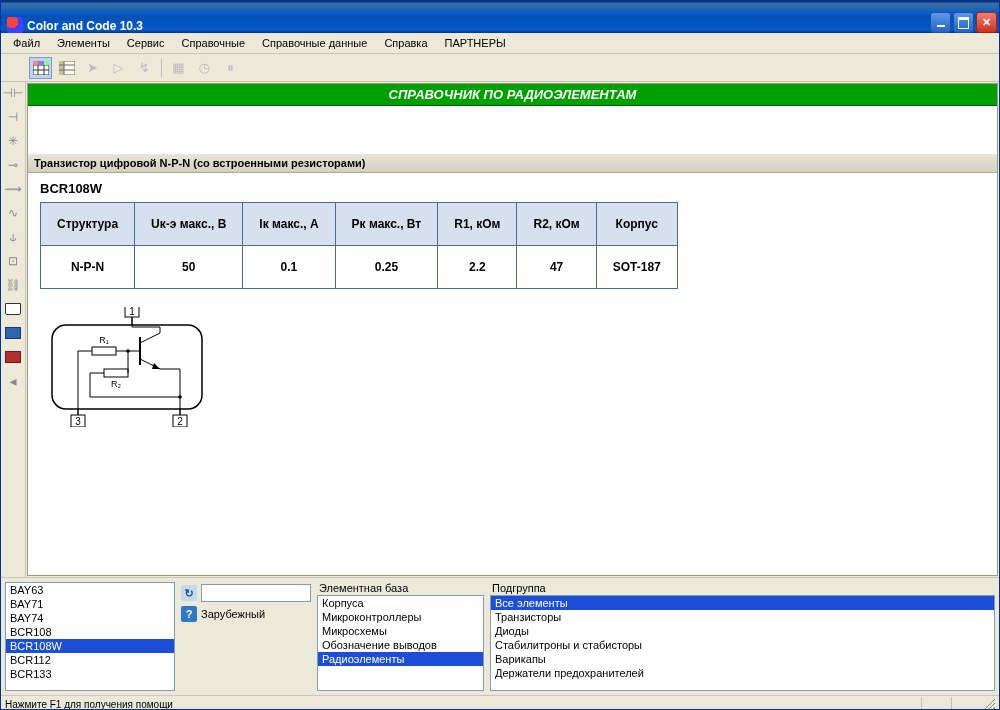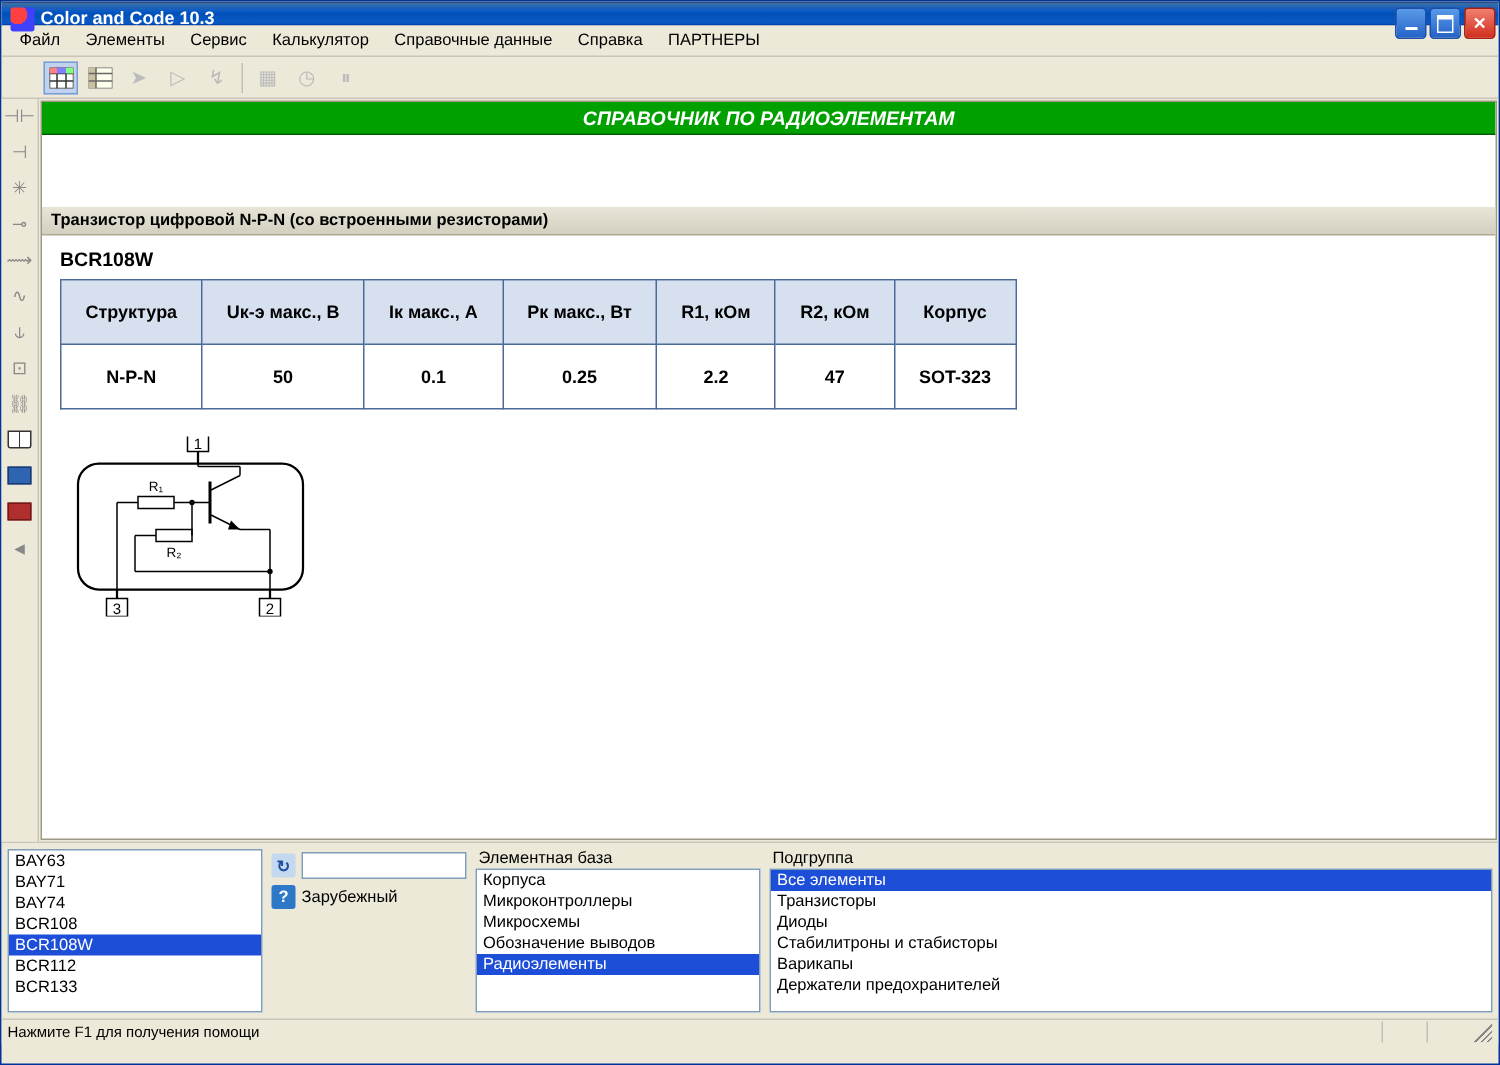--- a/index.html
+++ b/index.html
@@ -6,25 +6,25 @@
 body {
   font-family: Tahoma, Arial, sans-serif;
   font-size: 11px;
   background: #ece9d8;
   width: 1000px;
   height: 710px;
   overflow: hidden;
   border: 1px solid #003399;
 }
 .titlebar {
-  height: 16px;
+  height: 32px;
   background: linear-gradient(to bottom, #0a246a 0%, #3a6ea5 8%, #0a5ac6 40%, #0050b8 50%, #0a5ac6 90%, #003399 100%);
   display: flex;
-  align-items: flex-start;
-  padding: 4px 2px 0 6px;
+  align-items: flex-end;
+  padding: 14px 2px 0 6px;
   color: white;
 }
 .titlebar .app-icon {
   width: 16px; height: 16px; margin-right: 4px;
   background: radial-gradient(circle at 30% 30%, #ff4040 0 40%, #4040ff 41% 100%);
   border-radius: 2px;
 }
 .titlebar .title-text { flex: 1; font-weight: bold; font-size: 12px; }
 .win-btns { display: flex; gap: 2px; }
 .win-btn {
@@ -224,21 +224,21 @@
     <div class="win-btn win-min"></div>
     <div class="win-btn win-max"></div>
     <div class="win-btn win-close"></div>
   </div>
 </div>
 
 <div class="menubar">
   <div class="menu-item">Файл</div>
   <div class="menu-item">Элементы</div>
   <div class="menu-item">Сервис</div>
-  <div class="menu-item">Калькулятор</div>
+  <div class="menu-item">Справочные</div>
   <div class="menu-item">Справочные данные</div>
   <div class="menu-item">Справка</div>
   <div class="menu-item">ПАРТНЕРЫ</div>
 </div>
 
 <div class="toolbar-row">
   <div class="tool-btn active">
     <svg width="16" height="14">
         <rect x="0" y="0" width="16" height="14" fill="#fff" stroke="#333"></rect>
         <line x1="5" y1="0" x2="5" y2="14" stroke="#333"></line>
@@ -307,21 +307,21 @@
           <th>R2, кОм</th>
           <th>Корпус</th>
         </tr>
         <tr>
           <td>N-P-N</td>
           <td>50</td>
           <td>0.1</td>
           <td>0.25</td>
           <td>2.2</td>
           <td>47</td>
-          <td>SOT-323</td>
+          <td>SOT-187</td>
         </tr>
       </tbody>
         </table>
 
       <div class="schematic">
         <svg width="170" height="120" viewBox="0 0 170 120">
 
           <rect x="10" y="18" width="150" height="84" rx="14" fill="none" stroke="#000" stroke-width="1.5"></rect>
 
           <line x1="90" y1="18" x2="90" y2="5" stroke="#000" stroke-width="1.5"></line>
@@ -382,21 +382,21 @@
     <div class="mid-row">
       <button class="mid-icon">↻</button>
       <input class="txt-input" type="text" style="">
     </div>
     <div class="mid-row">
       <button class="mid-icon" style="background:#2e78c8;color:#fff">?</button>
       <span class="lbl">Зарубежный</span>
     </div>
   </div>
 
-  <div class="group-col" style="width:190px">
+  <div class="group-col" style="width:167px">
     <div class="group-label">Элементная база</div>
     <div class="list-box" style="flex:1">
       <div class="list-item">Корпуса</div>
       <div class="list-item">Микроконтроллеры</div>
       <div class="list-item">Микросхемы</div>
       <div class="list-item">Обозначение выводов</div>
       <div class="list-item selected">Радиоэлементы</div>
     </div>
   </div>
 

